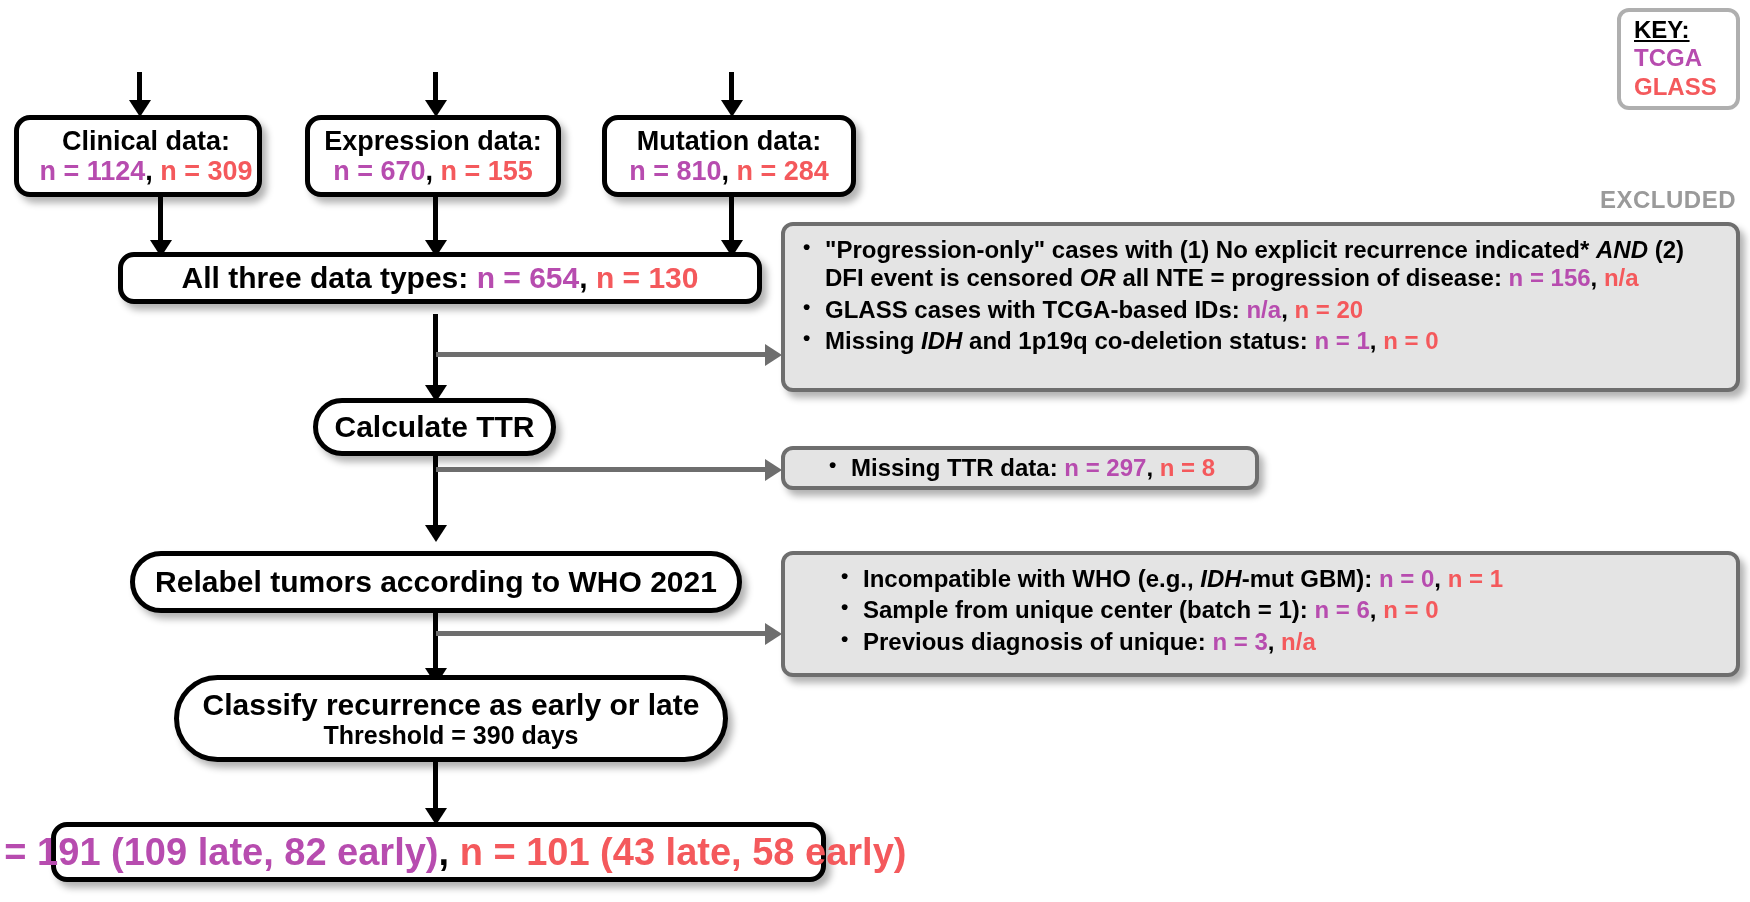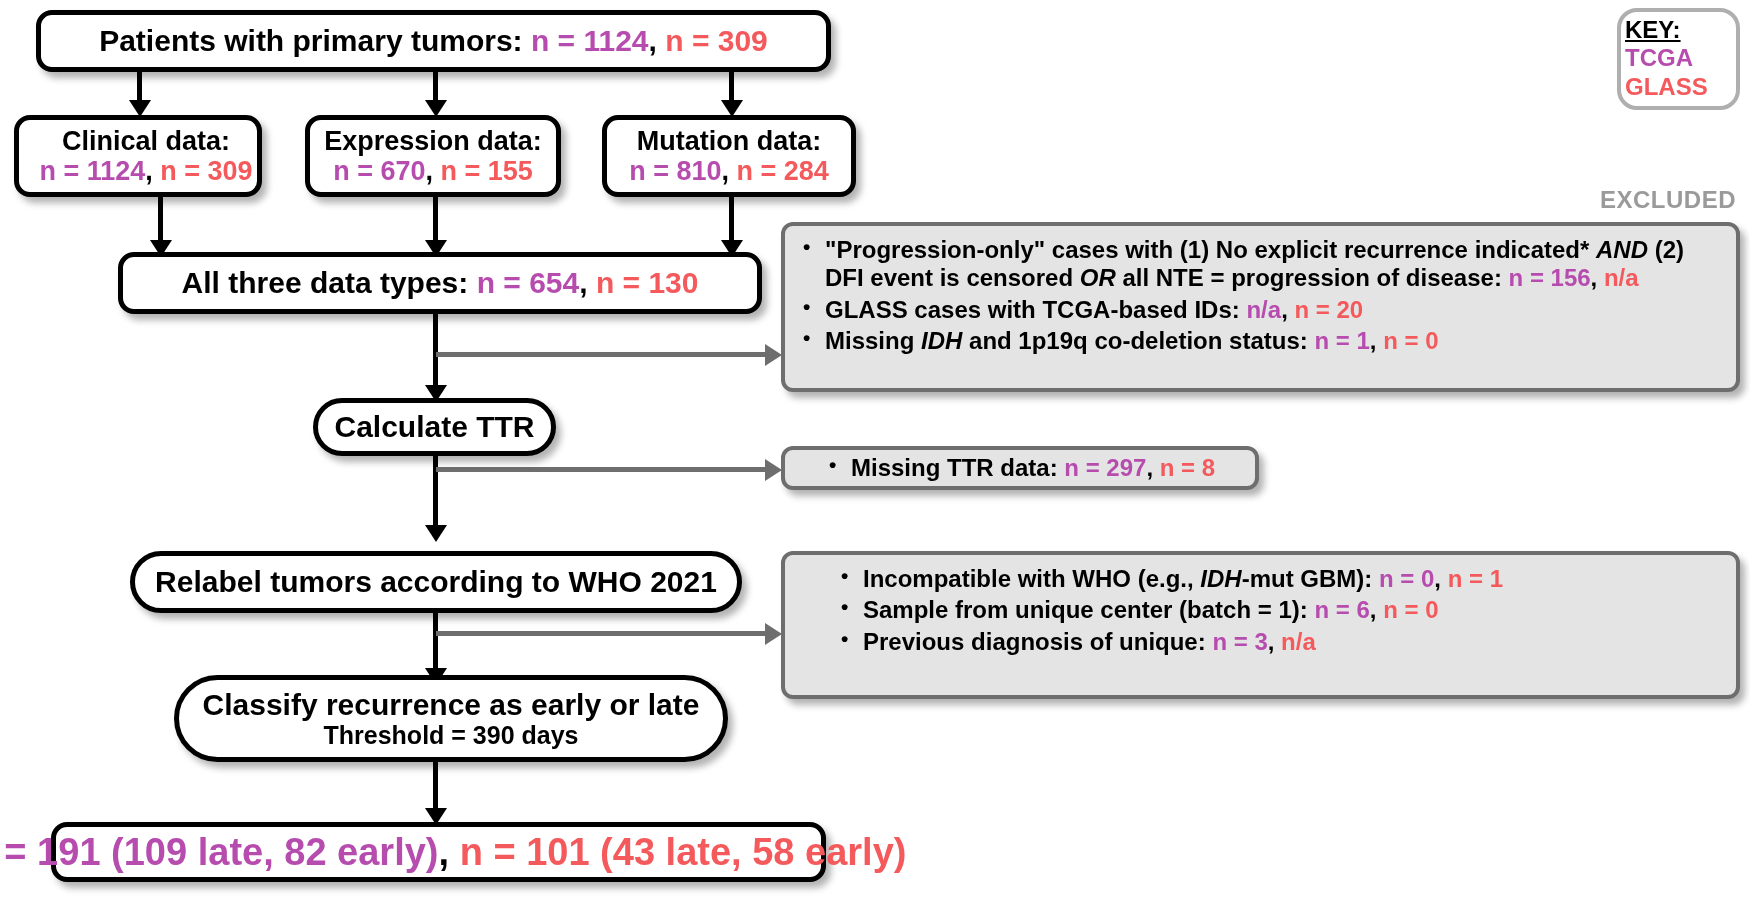--- a/index.html
+++ b/index.html
@@ -82,22 +82,22 @@
     letter-spacing: 0.5px;
     z-index: 2;
   }
 
   
   #key-box {
     position: absolute;
     box-sizing: border-box;
     background: #ffffff;
     border: 4px solid #AFAFAF;
-    border-radius: 20px;
-    padding: 4px 10px 6px 4px;
+    border-radius: 12px;
+    padding: 4px 10px 6px 13px;
     text-align: left;
     z-index: 4;
   }
   #key-box .k-title {
     font-weight: bold;
     font-size: 24px;
     color: #000;
     text-decoration: underline;
     text-underline-offset: 2px;
     line-height: 1.18;
@@ -140,27 +140,20 @@
 <div id="canvas">
 
   <div id="key-box" style="left:1617px; top:8px; width:123px; height:102px;">
     <div class="k-title">KEY:</div>
     <div class="k-row tcga">TCGA</div>
     <div class="k-row glass">GLASS</div>
   </div>
 
   <div class="excl-label" style="left:1600px; top:186px; font-size:24px;text-align:right;">EXCLUDED</div>
 
-  <div class="node r16" style="left:36px; top:10px; width:795px; height:62px; font-size:30px;">
-    <div class="line">
-      <span class="blk">Patients with primary tumors:</span>
-      <span class="tcga">n = 1124</span><span class="blk">,</span>
-      <span class="glass">n = 309</span>
-    </div>
-  </div>
 
   <div class="vline" style="left:137px; top:72px; height:36px;"></div>
   <div class="arrowhead" style="left:129px; top:100px;"></div>
   <div class="vline" style="left:433px; top:72px; height:36px;"></div>
   <div class="arrowhead" style="left:425px; top:100px;"></div>
   <div class="vline" style="left:729px; top:72px; height:36px;"></div>
   <div class="arrowhead" style="left:721px; top:100px;"></div>
 
   <div class="node r16" style="left:14px; top:115px; width:248px; height:82px; font-size:27px;padding-left:16px;">
     <div class="line blk">Clinical data:</div>
@@ -186,21 +179,21 @@
     </div>
   </div>
 
   <div class="vline" style="left:158px; top:197px; height:50px;"></div>
   <div class="arrowhead" style="left:150px; top:240px;"></div>
   <div class="vline" style="left:433px; top:197px; height:50px;"></div>
   <div class="arrowhead" style="left:425px; top:240px;"></div>
   <div class="vline" style="left:729px; top:197px; height:50px;"></div>
   <div class="arrowhead" style="left:721px; top:240px;"></div>
 
-  <div class="node r16" style="left:118px; top:252px; width:644px; height:62px; font-size:30px;">
+  <div class="node r16" style="left:118px; top:252px; width:644px; height:52px; font-size:30px;">
     <div class="line">
       <span class="blk">All three data types:</span>
       <span class="tcga">n = 654</span><span class="blk">,</span>
       <span class="glass">n = 130</span>
     </div>
   </div>
 
   <div class="vline" style="left:433px; top:314px; height:78px;"></div>
   <div class="arrowhead" style="left:425px; top:385px;"></div>
 
@@ -246,21 +239,21 @@
   <div class="node pill" style="left:130px; top:551px; width:612px; height:62px; font-size:30px;">
     <div class="line blk">Relabel tumors according to WHO 2021</div>
   </div>
 
   <div class="vline" style="left:433px; top:593px; height:82px;"></div>
   <div class="arrowhead" style="left:425px; top:668px;"></div>
 
   <div class="hline-gray" style="left:436px; top:631px; width:336px;"></div>
   <div class="arrowhead-gray" style="left:765px; top:623px;"></div>
 
-  <div class="excl" style="left:781px; top:551px; width:959px; height:148px; font-size:24px;padding-left:48px;">
+  <div class="excl" style="left:781px; top:551px; width:959px; height:126px; font-size:24px;padding-left:48px;">
     <ul>
       <li>
         <span>Incompatible with WHO (e.g., </span><em>IDH</em><span>-mut GBM): </span><span class="tcga">n = 0</span><span>,</span>
         <span class="glass">n = 1</span>
       </li>
       <li>
         <span>Sample from unique center (batch = 1): </span><span class="tcga">n = 6</span><span>,</span>
         <span class="glass">n = 0</span>
       </li>
       <li>

